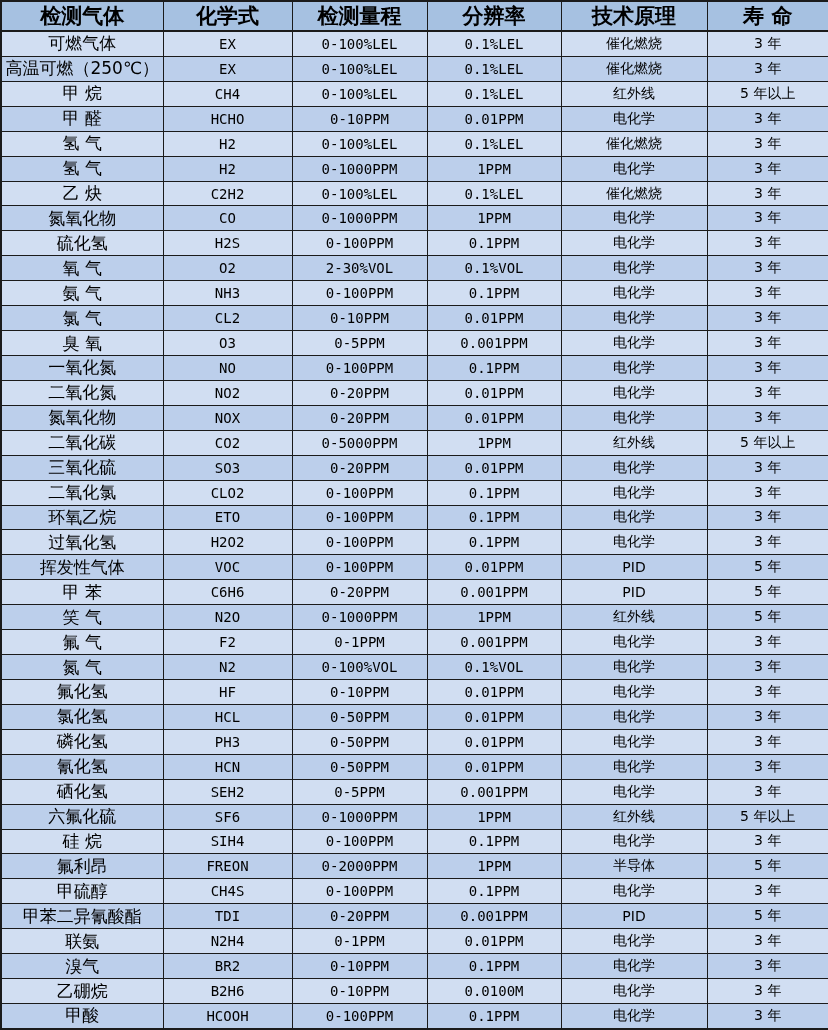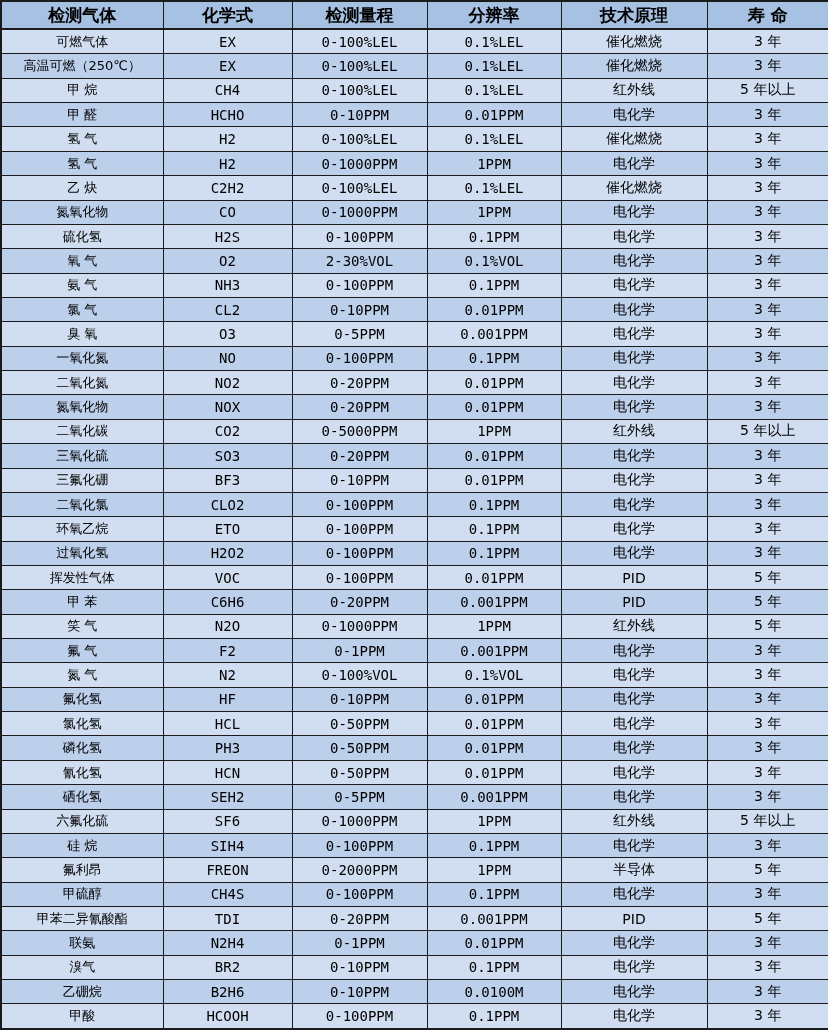--- a/index.html
+++ b/index.html
@@ -23,34 +23,34 @@
     text-align:center;
     vertical-align:middle;
     padding:0 2px;
     overflow:hidden;
     white-space:nowrap;
   }
   thead th{
     background:var(--header-bg);
     font-family:"DejaVu Sans","Liberation Sans",sans-serif;
     font-weight:bold;
-    font-size:17px;
+    font-size:21px;
     height:26px;
     border-top:2px solid var(--border);
     border-bottom:2px solid var(--border);
   }
   tbody td{
     font-size:14px;
     height:21px;
   }
   tbody tr:nth-child(odd) td{background:var(--row-light);}
   tbody tr:nth-child(even) td{background:var(--row-dark);}
   table{border:2px solid var(--border);}
   
-  td.col-gas{font-family:"DejaVu Sans","Liberation Sans",sans-serif;font-size:13px;text-align:center;}
+  td.col-gas{font-family:"DejaVu Sans","Liberation Sans",sans-serif;font-size:17px;text-align:center;}
   td.col-life, td.col-tech{font-family:"DejaVu Sans","Liberation Sans",sans-serif;}
 </style>
 </head>
 <body>
 
 <table data-name="gas-spec-table">
   <colgroup data-name="column-widths">
     <col style="width:162px">
       <col style="width:129px">
       <col style="width:135px">
@@ -207,28 +207,20 @@
       </tr>
       <tr data-name="table-row">
         <td class="col-gas" data-name="cell-gas-name">三氧化硫</td>
         <td class="col-formula" data-name="cell-chemical-formula">SO3</td>
         <td class="col-range" data-name="cell-detection-range">0-20PPM</td>
         <td class="col-res" data-name="cell-resolution">0.01PPM</td>
         <td class="col-tech" data-name="cell-principle">电化学</td>
         <td class="col-life" data-name="cell-lifespan">3 年</td>
       </tr>
       <tr data-name="table-row">
-        <td class="col-gas" data-name="cell-gas-name">三氟化硼</td>
-        <td class="col-formula" data-name="cell-chemical-formula">BF3</td>
-        <td class="col-range" data-name="cell-detection-range">0-10PPM</td>
-        <td class="col-res" data-name="cell-resolution">0.01PPM</td>
-        <td class="col-tech" data-name="cell-principle">电化学</td>
-        <td class="col-life" data-name="cell-lifespan">3 年</td>
-      </tr>
-      <tr data-name="table-row">
         <td class="col-gas" data-name="cell-gas-name">二氧化氯</td>
         <td class="col-formula" data-name="cell-chemical-formula">CLO2</td>
         <td class="col-range" data-name="cell-detection-range">0-100PPM</td>
         <td class="col-res" data-name="cell-resolution">0.1PPM</td>
         <td class="col-tech" data-name="cell-principle">电化学</td>
         <td class="col-life" data-name="cell-lifespan">3 年</td>
       </tr>
       <tr data-name="table-row">
         <td class="col-gas" data-name="cell-gas-name">环氧乙烷</td>
         <td class="col-formula" data-name="cell-chemical-formula">ETO</td>

